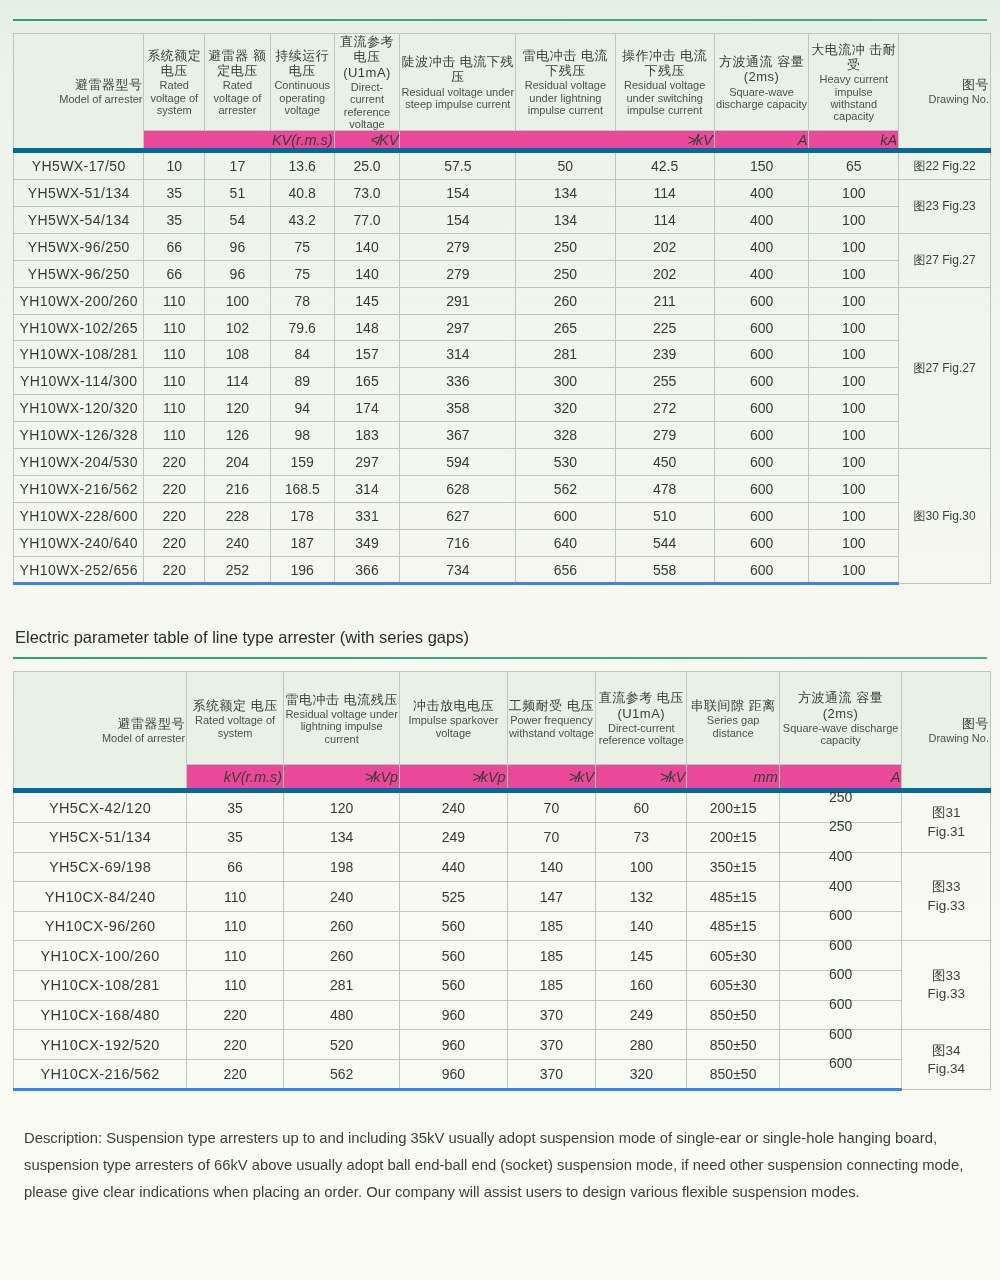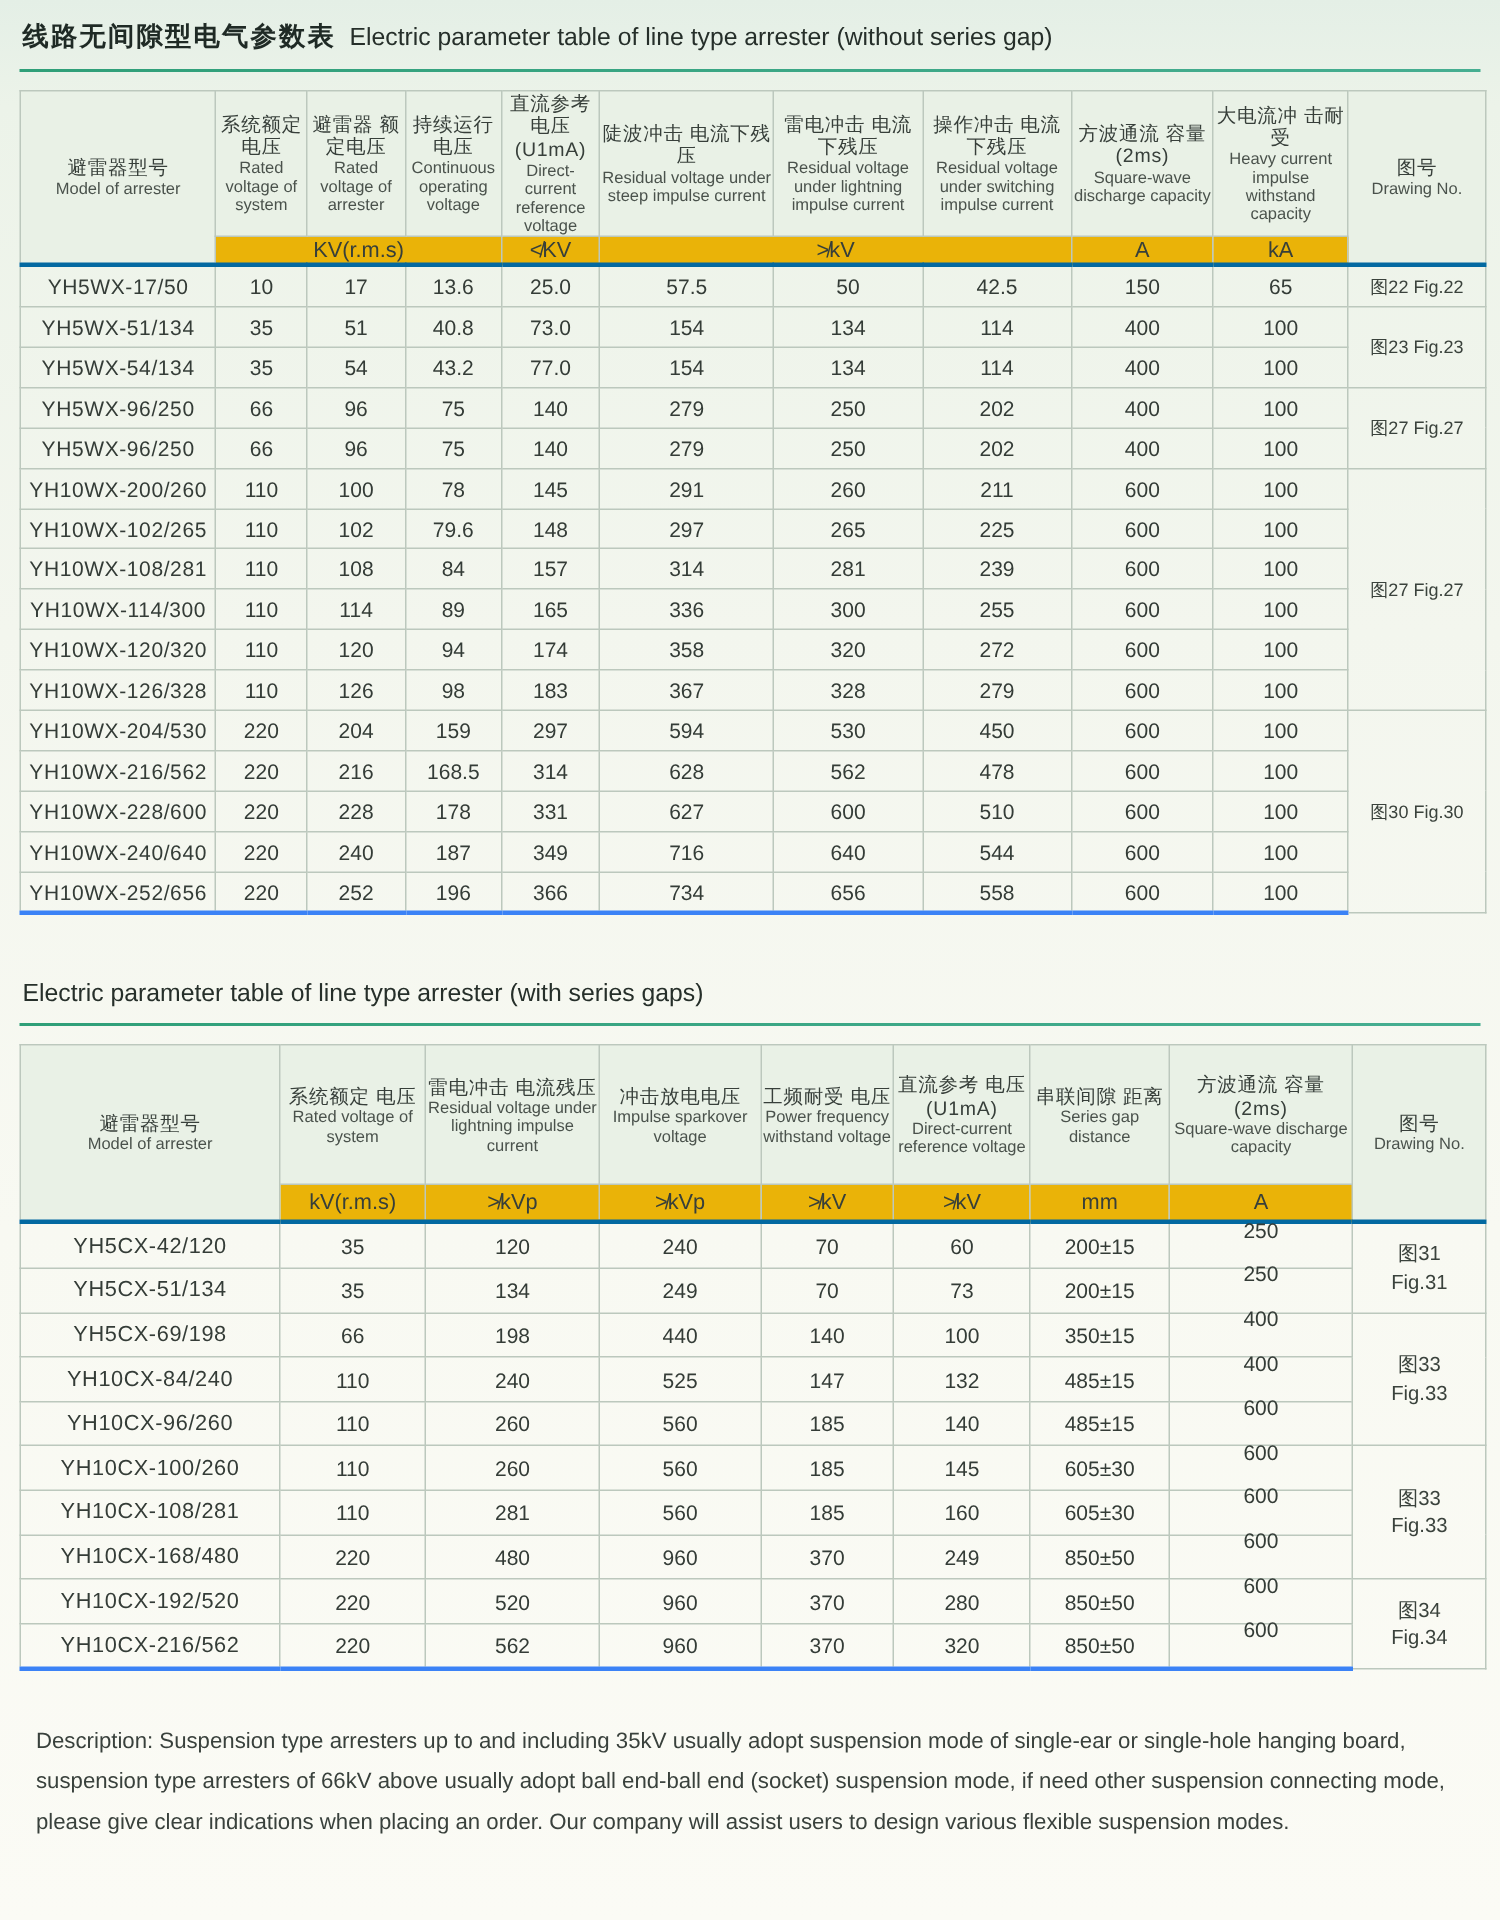--- a/index.html
+++ b/index.html
@@ -15,22 +15,22 @@
   .title-row { display:flex; align-items:baseline; gap:9px; margin:3px 0 0 3px; white-space:nowrap; }
   .title-zh { font-size:17.5px; font-weight:bold; letter-spacing:1.5px; color:#1f2a25; }
   .title-en { font-size:16.5px; color:#262f2a; }
   .rule { height:2px; background:linear-gradient(90deg,#2f9f78,#46ae91); margin:10px 1px 12px 1px; }
 
   table { border-collapse:collapse; table-layout:fixed; width:978px; margin-left:1px; background:transparent; }
   th, td { border:1px solid #bcc8bd; text-align:center; vertical-align:middle; padding:0 1px; }
   thead th { background:#e9f1e6; font-weight:normal; }
   .h-zh { font-size:13px; line-height:1.18; color:#373f3a; letter-spacing:0.5px; }
   .h-en { font-size:11px; line-height:1.12; color:#4a524c; margin-top:1px; }
-  tr.units th { font-size:14.5px; color:#373f3a; background:#eab308; }
-  thead th[rowspan], tr.units th { border-bottom:3px solid #0369a1; }
+  tr.units th { font-size:14.5px; color:#373f3a; background:#ec4899;font-style:italic; }
+  thead th[rowspan], tr.units th { border-bottom:5px solid #0369a1;text-align:right; }
   tbody td { font-size:14px; color:#343c37; }
   tbody tr:last-child td { border-bottom:3px solid #3b82f6; }
   td.model { letter-spacing:0.4px; }
   td.drawing { font-size:12px; color:#3a423c; line-height:1.35; }
   .t1 thead tr:first-child th { height:86px; }
   .t1 tr.units th { height:17px; }
   .t1 tbody td { height:25.9px; }
   .t2 thead tr:first-child th { height:92px; }
   .t2 tr.units th { height:23px; }
   .t2 tbody td { height:28.6px; }
@@ -41,24 +41,20 @@
 
   .notes { margin:34px 10px 0 12px; }
   .note-zh { font-size:15.5px; color:#2c342f; line-height:1.78; text-indent:2.4em; margin:0 0 6px 0; letter-spacing:0.3px; }
   .note-en { font-size:14.8px; color:#39413c; line-height:1.82; margin:0; }
 </style>
 </head>
 <body>
 
 <div class="page">
 
-  <div class="title-row">
-    <span class="title-zh">线路无间隙型电气参数表</span>
-    <span class="title-en">Electric parameter table of line type arrester (without series gap)</span>
-  </div>
   <div class="rule"></div>
 
   <table class="t1">
     <thead>
         <tr>
           <th rowspan="2" style="width: 13.5%;">
             <div class="h-zh">避雷器型号</div>
             <div class="h-en">Model of arrester</div>
           </th>
           <th style="width: 6.1%;">

